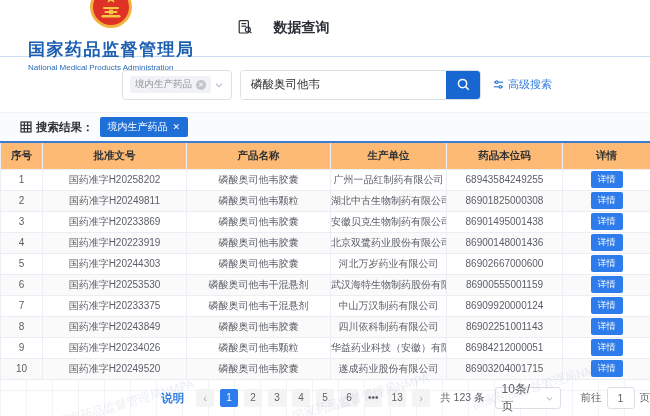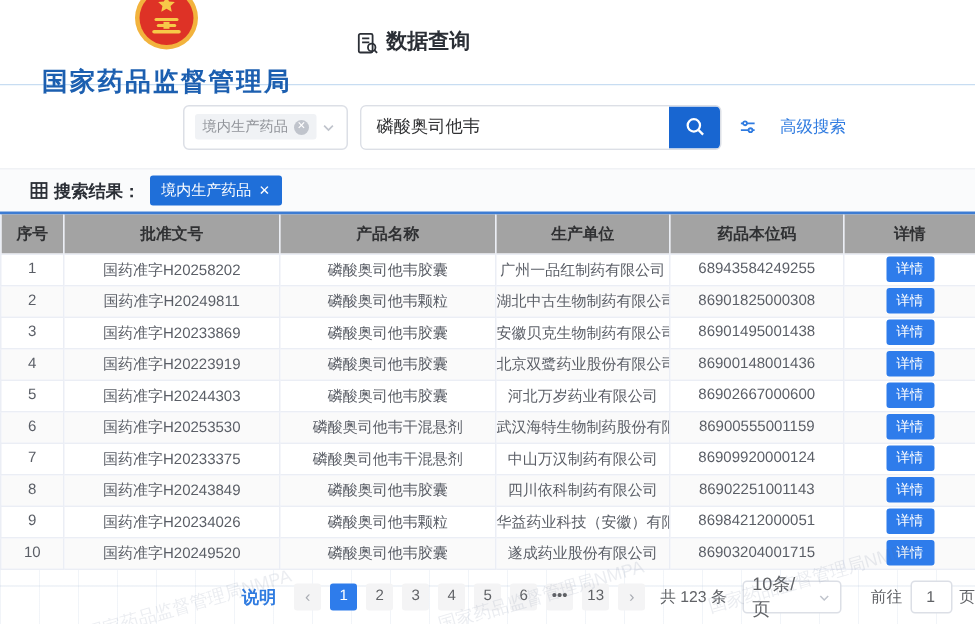--- a/index.html
+++ b/index.html
@@ -5,57 +5,57 @@
   * { margin:0; padding:0; box-sizing:border-box; }
   body { font-family:"Liberation Sans","DejaVu Sans",sans-serif; background:#e9e9e9; }
   .page { position:relative; width:650px; height:416px; background:#fff; overflow:hidden; }
 
   
   .site-header { display:flex; align-items:center; height:57px; padding:0 14px 0 28px;
     border-bottom:1px solid #c8ddf2; background:#fff; }
   .brand { display:flex; align-items:center; gap:9px;flex-direction:column; }
   .brand-cn { font-size:17px; font-weight:bold; color:#1c5fb0; letter-spacing:1.5px; }
   .brand-en { font-size:8px; color:#2a6cb8; margin-top:2px; }
-  .app-title { display:flex; align-items:flex-end; gap:5px; margin-left:42px;
+  .app-title { display:flex; align-items:flex-start; gap:21px; margin-left:42px;
     font-size:14px; color:#2b2f36; font-weight:bold; cursor:pointer; }
   .top-nav { margin-left:auto; display:flex; gap:26px; }
   .top-nav a { display:flex; flex-direction:column; align-items:center; gap:3px;
     font-size:9.5px; color:#45525f; text-decoration:none; cursor:pointer; }
 
   
   .search-bar { display:flex; align-items:center; height:55px; padding-left:122px; background:#fff; }
   .select-box { display:flex; align-items:center; width:110px; height:30px; padding:0 7px;
     border:1px solid #dcdfe6; border-radius:4px; background:#fff; cursor:pointer; }
   .tag-grey { display:flex; align-items:center; gap:4px; background:#f0f2f5; color:#909399;
     font-size:9.5px; padding:2px 5px; border-radius:2px; }
   .tag-grey .tag-x { display:inline-flex; align-items:center; justify-content:center;
     width:10px; height:10px; border-radius:50%; background:#c0c4cc; color:#fff; font-size:7px; line-height:1; cursor:pointer; }
   .select-box .chev { margin-left:auto; color:#c0c4cc; }
   .input-wrap { display:flex; margin-left:8px; width:241px; height:30px;
     border:1px solid #dcdfe6; border-radius:4px; overflow:hidden; background:#fff; }
   .input-wrap input { flex:1; border:none; outline:none; padding:0 10px; font-size:11.5px; color:#303133;
     font-family:inherit; }
   .search-btn { width:34px; border:none; background:#1866d1; cursor:pointer;
     display:flex; align-items:center; justify-content:center; }
-  .adv-link { display:flex; align-items:center; gap:16px; margin-left:12px;
+  .adv-link { display:flex; align-items:center; gap:4px; margin-left:12px;
     font-size:11px; color:#2f7be0; text-decoration:none; cursor:pointer; }
 
   
   .results-bar { display:flex; align-items:center; height:29px; padding:0 20px;
     background:#fafbfc; border-top:1px solid #f0f2f5; }
   .res-label { font-size:11.5px; font-weight:bold; color:#2b2f36; margin:0 6px 0 4px; }
   .tag-blue { display:flex; align-items:center; gap:5px; background:#1f6fd9; color:#fff;
     font-size:10px; padding:3px 8px; border-radius:2px; cursor:pointer; }
   .tag-blue .x { font-size:9px; cursor:pointer; }
 
   
   .table-wrap { border-top:2px solid #3d7cd3; }
   table { width:650px; border-collapse:collapse; table-layout:fixed; }
   thead th { height:26px; font-size:10.5px; font-weight:bold; color:#303133;
-    border:1px solid #ebeef5; border-top:none; background:#a3a3a3; }
+    border:1px solid #ebeef5; border-top:none; background:#fdba74; }
   tbody td { height:21px; font-size:10px; color:#5a5e66; text-align:center;
     border:1px solid #ebeef5; overflow:hidden; white-space:nowrap; }
   tbody tr:nth-child(even) { background:#fafafa; }
   .detail-btn { font-size:9px; color:#fff; background:#2e7ceb; border:none; border-radius:2px;
     padding:2px 7px; cursor:pointer; font-family:inherit; }
 
   
   .footer-bar { position:relative; display:flex; align-items:center; justify-content:flex-end;
     gap:6px; height:37px; background:
       repeating-linear-gradient(0deg, rgba(120,150,190,0.10) 0 1px, transparent 1px 26px),
@@ -98,20 +98,21 @@
           <circle cx="22" cy="22" r="18" fill="#de3226"></circle>
           <path d="M22 7.5l1.7 3.5 3.9.4-2.9 2.6.8 3.8-3.5-2-3.5 2 .8-3.8-2.9-2.6 3.9-.4z" fill="#f7c948"></path>
           <rect x="14" y="22" width="16" height="2" rx="1" fill="#f7c948"></rect>
           <rect x="15.5" y="26" width="13" height="2" rx="1" fill="#f7c948"></rect>
           <rect x="12.5" y="30" width="19" height="2.4" rx="1.2" fill="#f7c948"></rect>
           <rect x="20" y="24.6" width="4" height="4.6" fill="#f7c948"></rect>
         </svg>
       </span>
       <div>
         <div class="brand-cn">国家药品监督管理局</div>
+        <div class="brand-en">National Medical Products Administration</div>
       </div>
     </div>
 
     <div class="app-title">
       <span>
         <svg width="16" height="16" viewBox="0 0 16 16" fill="none" stroke="#2b2f36" stroke-width="1.2">
           <rect x="2.2" y="1.6" width="9.2" height="12.4" rx="1"></rect>
           <line x1="4.4" y1="4.6" x2="9.2" y2="4.6"></line>
           <line x1="4.4" y1="7.2" x2="9.2" y2="7.2"></line>
           <circle cx="10.8" cy="10.6" r="2.5"></circle>

